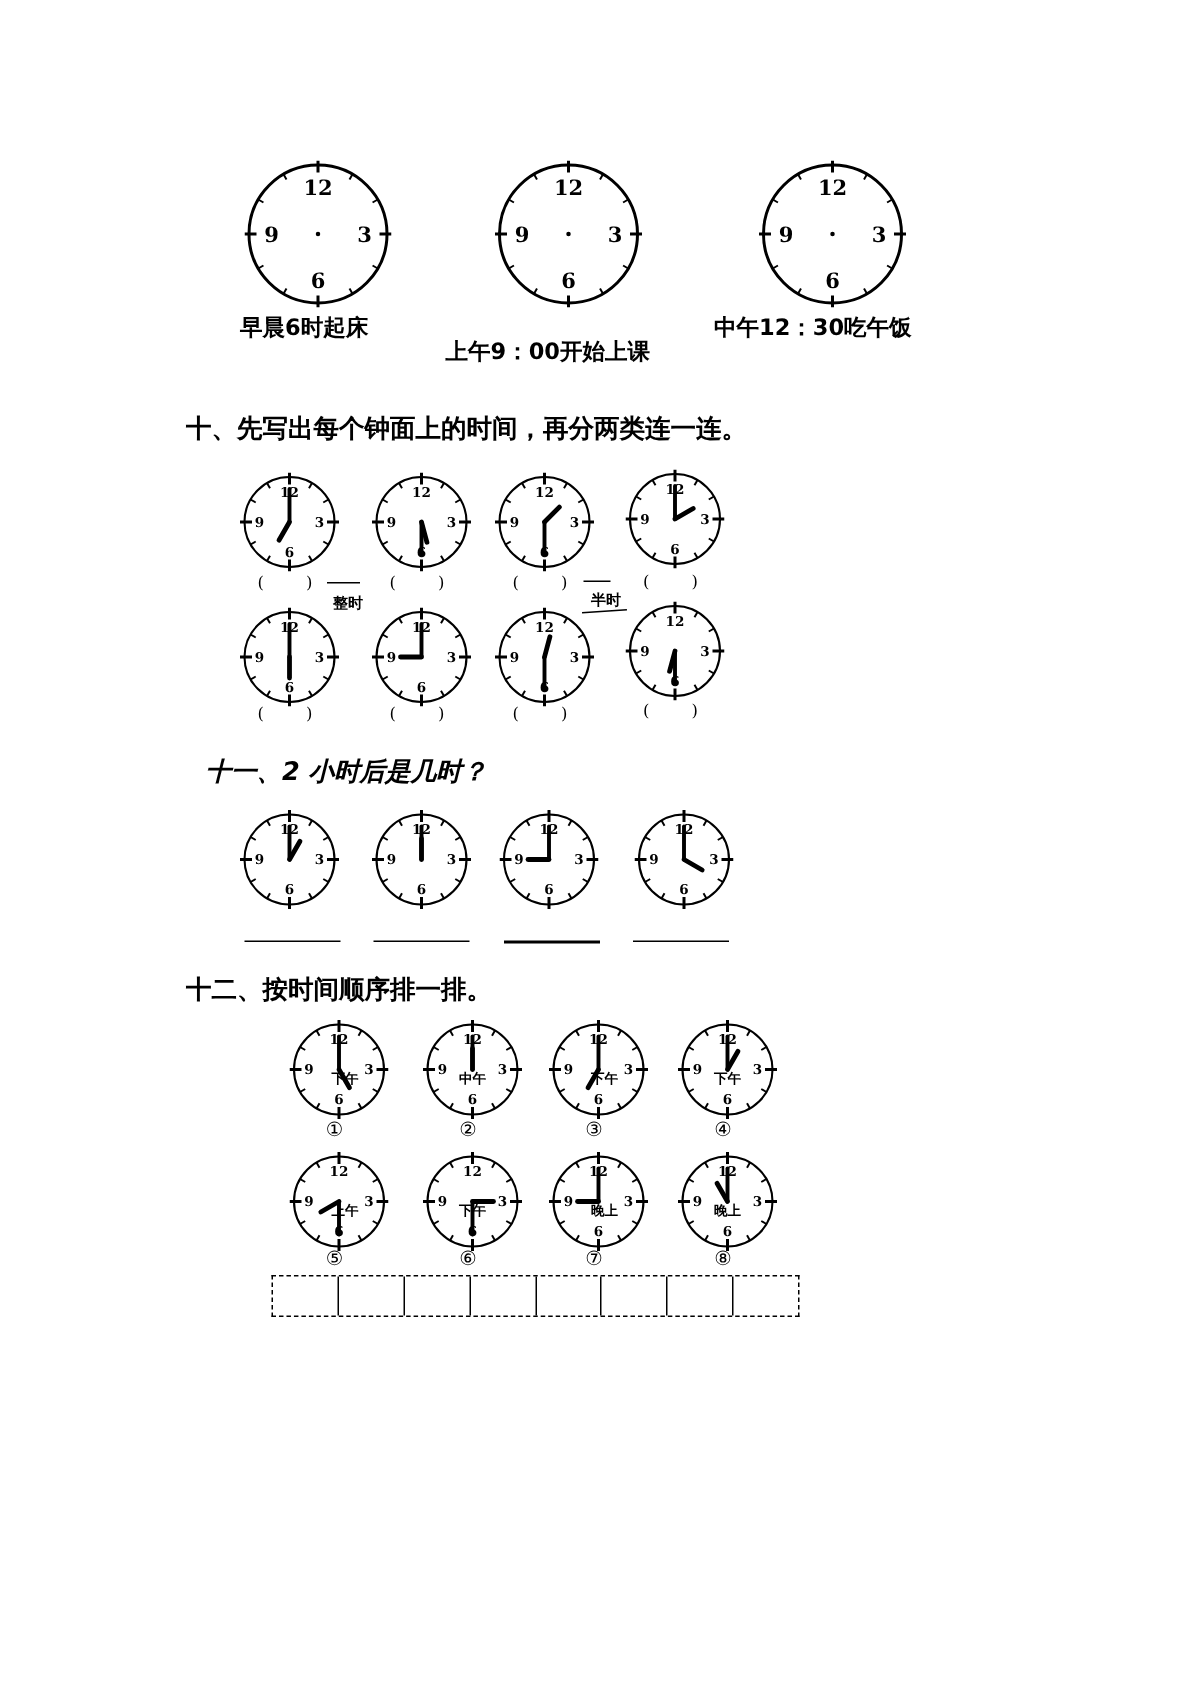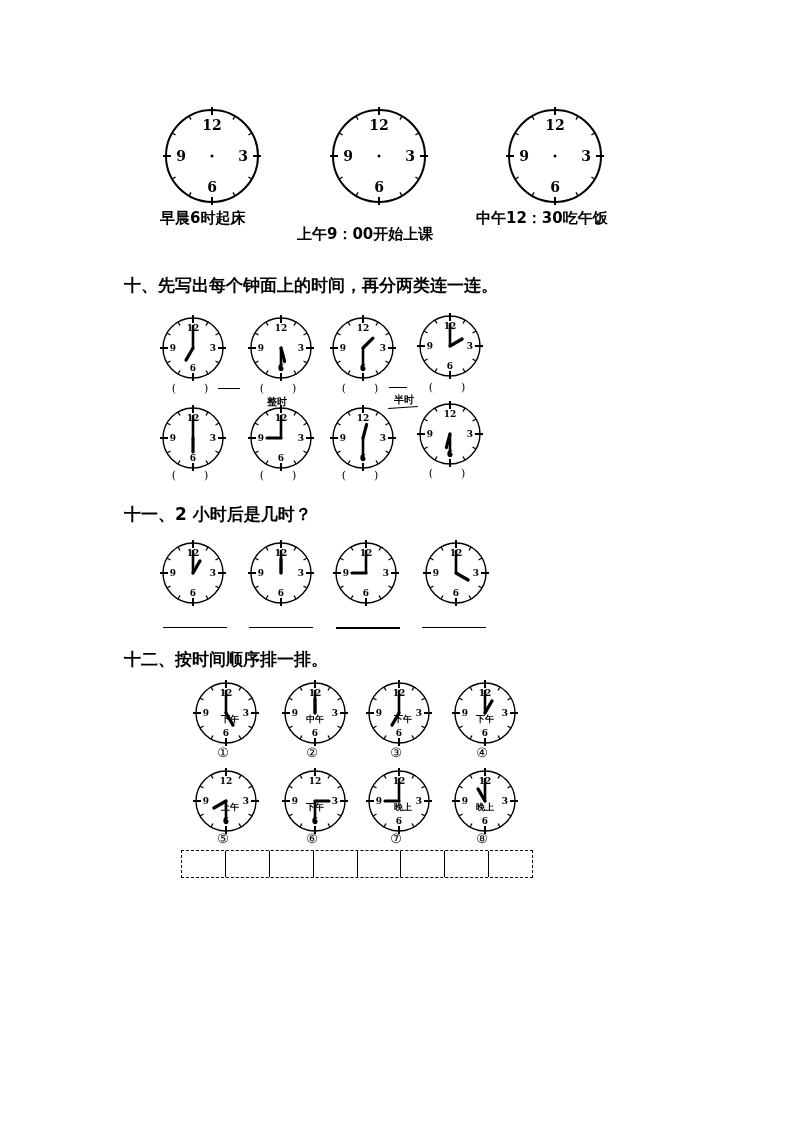--- a/index.html
+++ b/index.html
@@ -187,21 +187,21 @@
         <line x1="33" y1="33" x2="45.12435565298214" y2="26" stroke="#000" stroke-width="3.2" stroke-linecap="round"></line>
       </svg>
     </div>
 
   <div class="abs paren" style="left:160px;top:382px;">(        )</div>
   <div class="abs paren" style="left:248px;top:382px;">(        )</div>
   <div class="abs paren" style="left:330px;top:382px;">(        )</div>
   <div class="abs paren" style="left:417px;top:381px;">(        )</div>
 
   <div class="abs answer-line" style="left:218px;top:388px;width:22px;"></div>
-  <div class="abs label-small" style="left:222px;top:395px;margin-left:45px;">整时</div>
+  <div class="abs label-small" style="left:222px;top:395px;">整时</div>
 
   <div class="abs answer-line" style="left:389px;top:387px;width:18px;"></div>
   <div class="abs label-small" style="left:394px;top:393px;text-align:center;">半时</div>
   <div class="abs" style="left:388px;top:407px;width:30px;border-top:1px solid #000;transform:rotate(-4deg);"></div>
 
   <div class="abs clock" style="left:160px;top:405px;">
       <svg width="66" height="66">
         <circle cx="33" cy="33" r="30" fill="#fff" stroke="#000" stroke-width="1.4"></circle>
         <line x1="33" y1="0" x2="33" y2="8" stroke="#000" stroke-width="2"></line>
         <line x1="48" y1="7.01923788646684" x2="46" y2="10.483339501604593" stroke="#000" stroke-width="1.3"></line>
@@ -293,21 +293,21 @@
       </svg>
     </div>
 
   <div class="abs paren" style="left:160px;top:469px;">(        )</div>
   <div class="abs paren" style="left:248px;top:469px;">(        )</div>
   <div class="abs paren" style="left:330px;top:469px;">(        )</div>
   <div class="abs paren" style="left:417px;top:467px;">(        )</div>
 </div>
 
 <div>
-  <div class="abs heading" style="left:124px;top:503px;">十一、2 小时后是几时？</div>
+  <div class="abs heading" style="left:137px;top:503px;font-style:italic;">十一、2 小时后是几时？</div>
   <div class="abs clock" style="left:160px;top:540px;">
       <svg width="66" height="66">
         <circle cx="33" cy="33" r="30" fill="#fff" stroke="#000" stroke-width="1.4"></circle>
         <line x1="33" y1="0" x2="33" y2="8" stroke="#000" stroke-width="2"></line>
         <line x1="48" y1="7.01923788646684" x2="46" y2="10.483339501604593" stroke="#000" stroke-width="1.3"></line>
         <line x1="58.98076211353316" y1="17.999999999999996" x2="55.5166604983954" y2="19.999999999999996" stroke="#000" stroke-width="1.3"></line>
         <line x1="66" y1="33" x2="58" y2="33" stroke="#000" stroke-width="2"></line>
         <line x1="58.98076211353316" y1="47.99999999999999" x2="55.51666049839541" y2="45.99999999999999" stroke="#000" stroke-width="1.3"></line>
         <line x1="48" y1="58.98076211353316" x2="46" y2="55.51666049839541" stroke="#000" stroke-width="1.3"></line>
         <line x1="33.00000000000001" y1="66" x2="33" y2="58" stroke="#000" stroke-width="2"></line>

